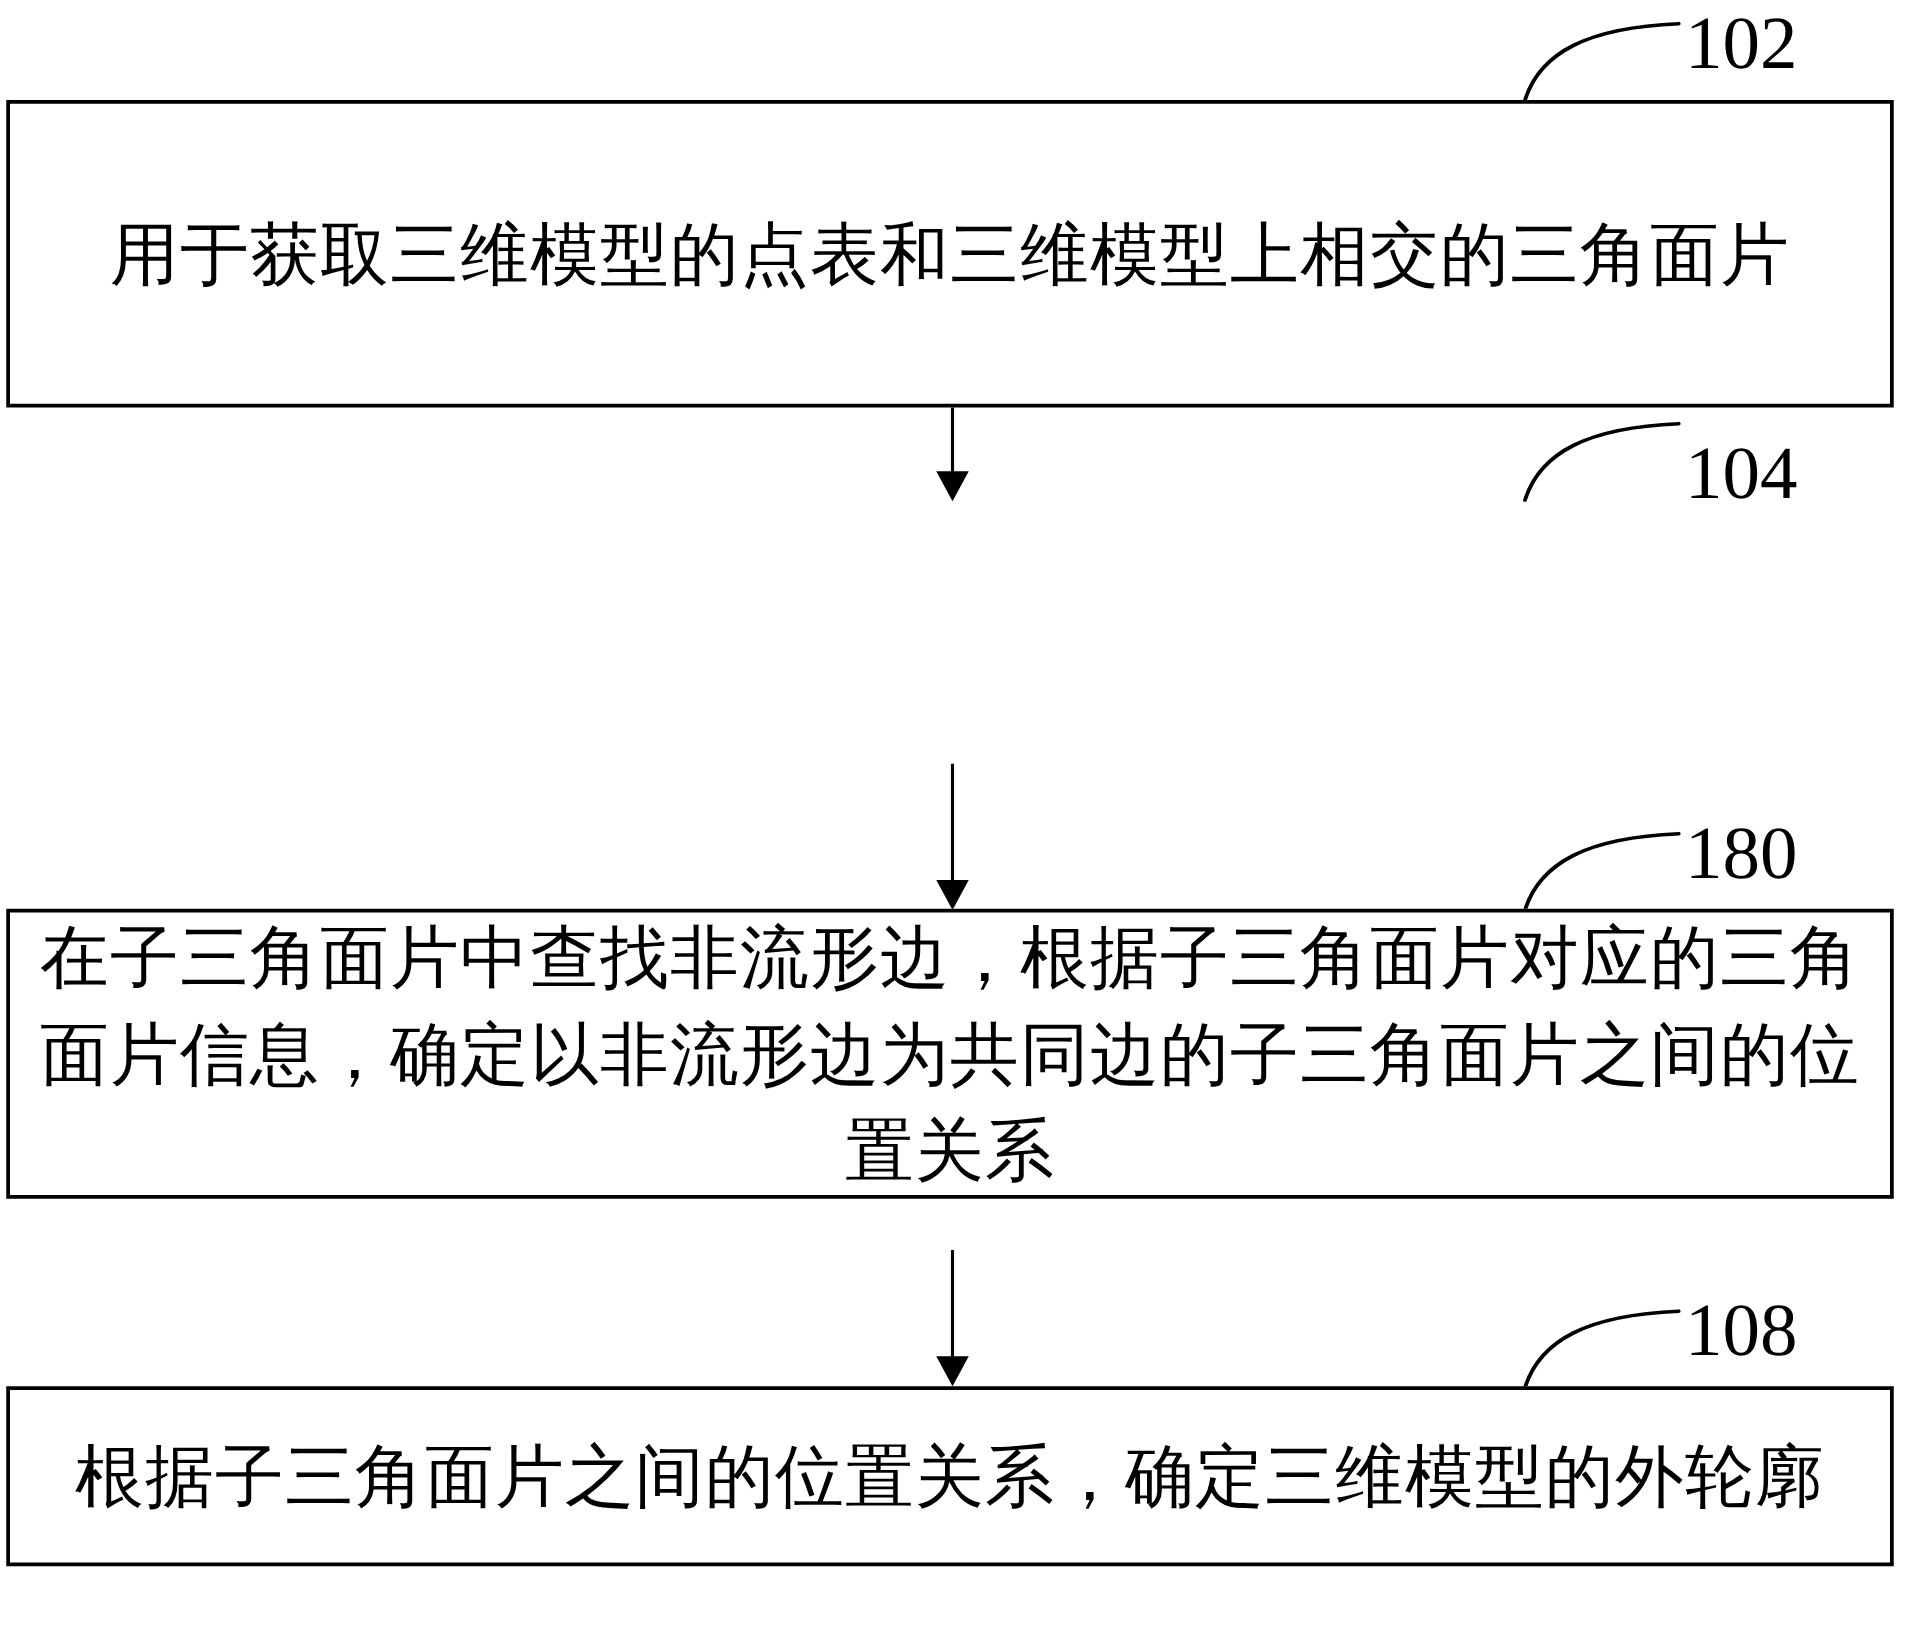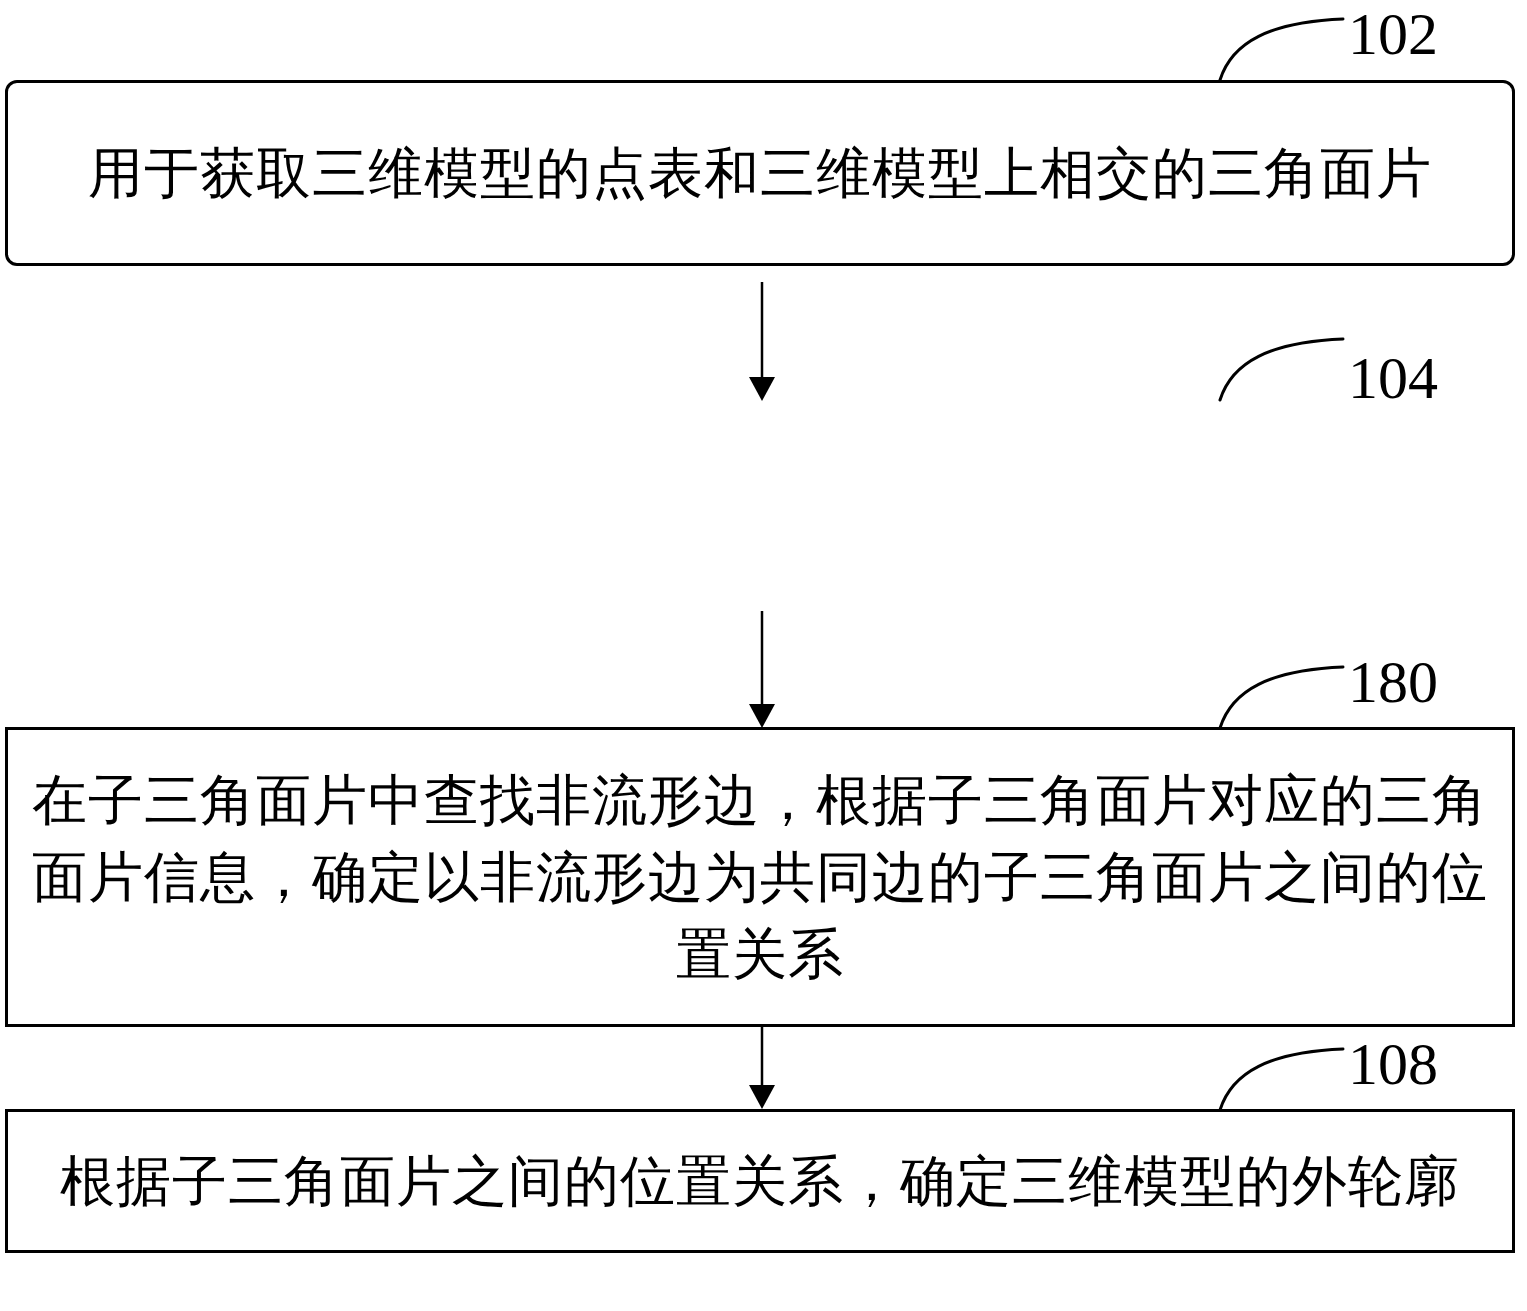--- a/index.html
+++ b/index.html
@@ -33,23 +33,23 @@
     align-items: center;
     justify-content: center;
     text-align: center;
     padding: 0 20px;
     font-family: "DejaVu Serif", "Liberation Serif", serif;
     font-size: 55px;
     line-height: 1.4;
     letter-spacing: 1px;
     color: #000000;
   }
-  .box-1 { top: 80px;   height: 186px; border-radius: 12px; }
+  .box-1 { top: 80px;   height: 246px; }
   .box-2 { top: 400px;  height: 210px; }
-  .box-3 { top: 727px;  height: 300px; }
+  .box-3 { top: 727px;  height: 232px; }
   .box-4 { top: 1109px; height: 144px; }
   .ref-label {
     position: absolute;
     left: 1348px;
     width: 100px;
     font-family: "Liberation Serif", "DejaVu Serif", serif;
     font-size: 60px;
     line-height: 1;
     color: #000000;
     text-align: left;

